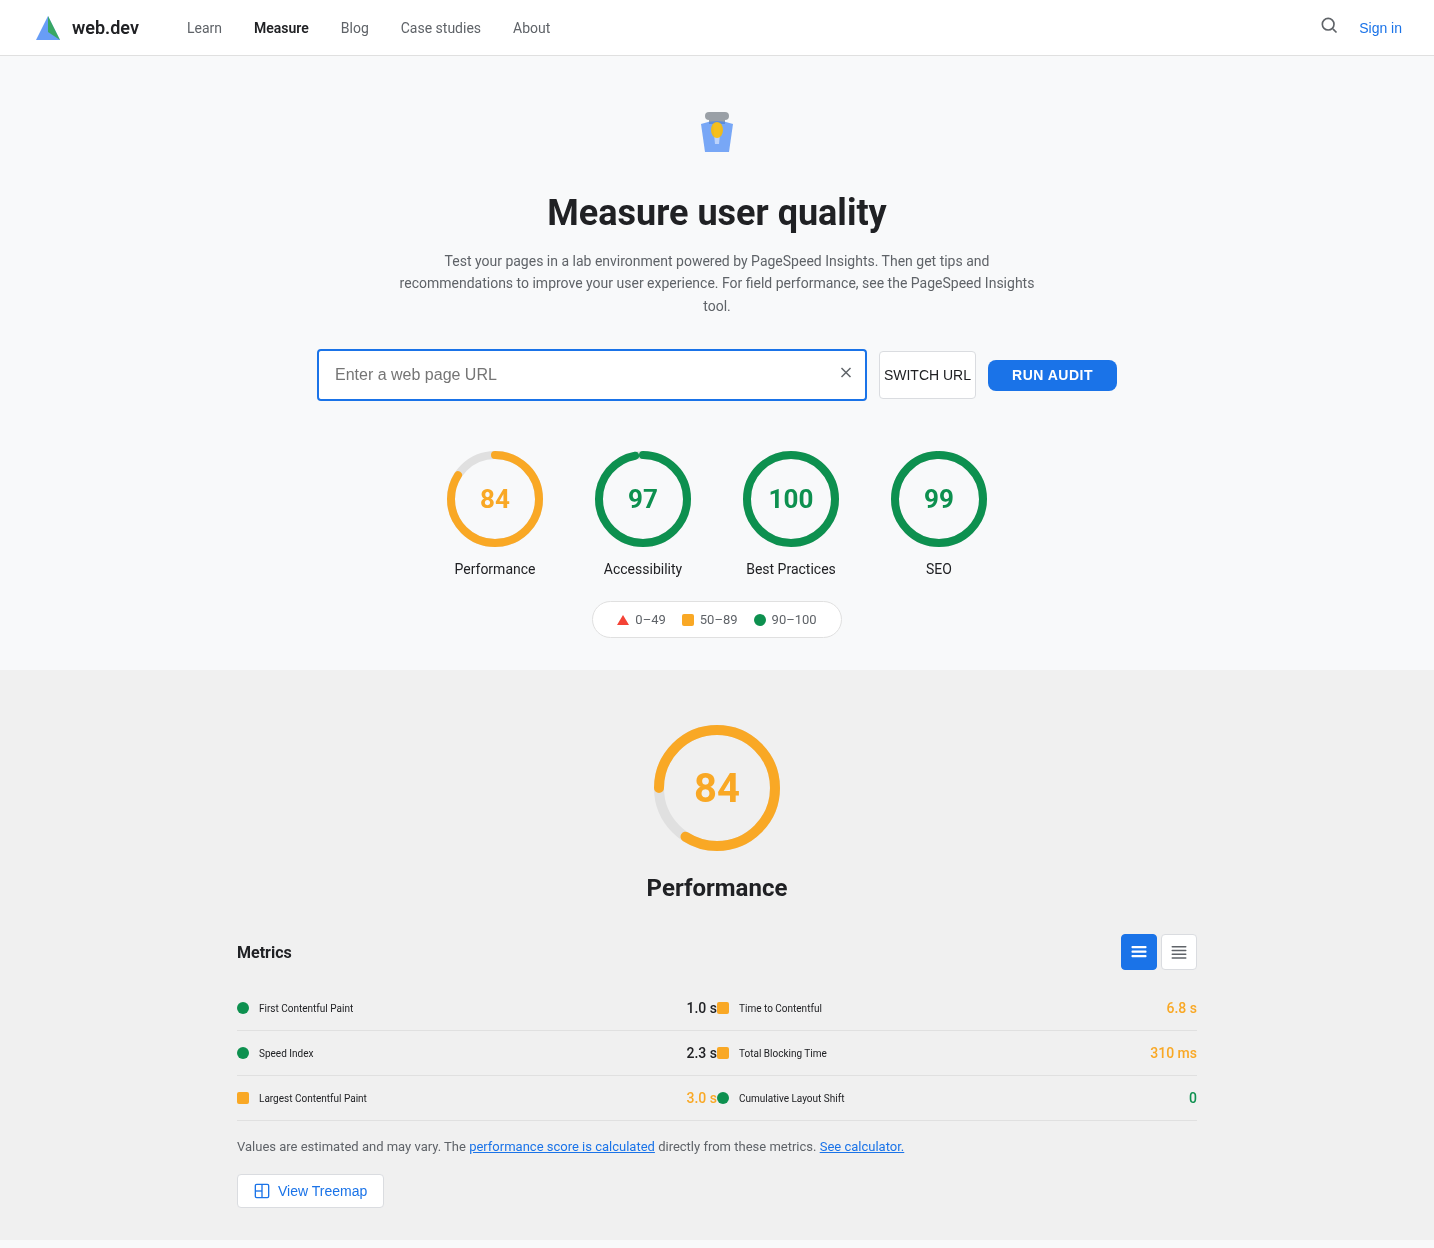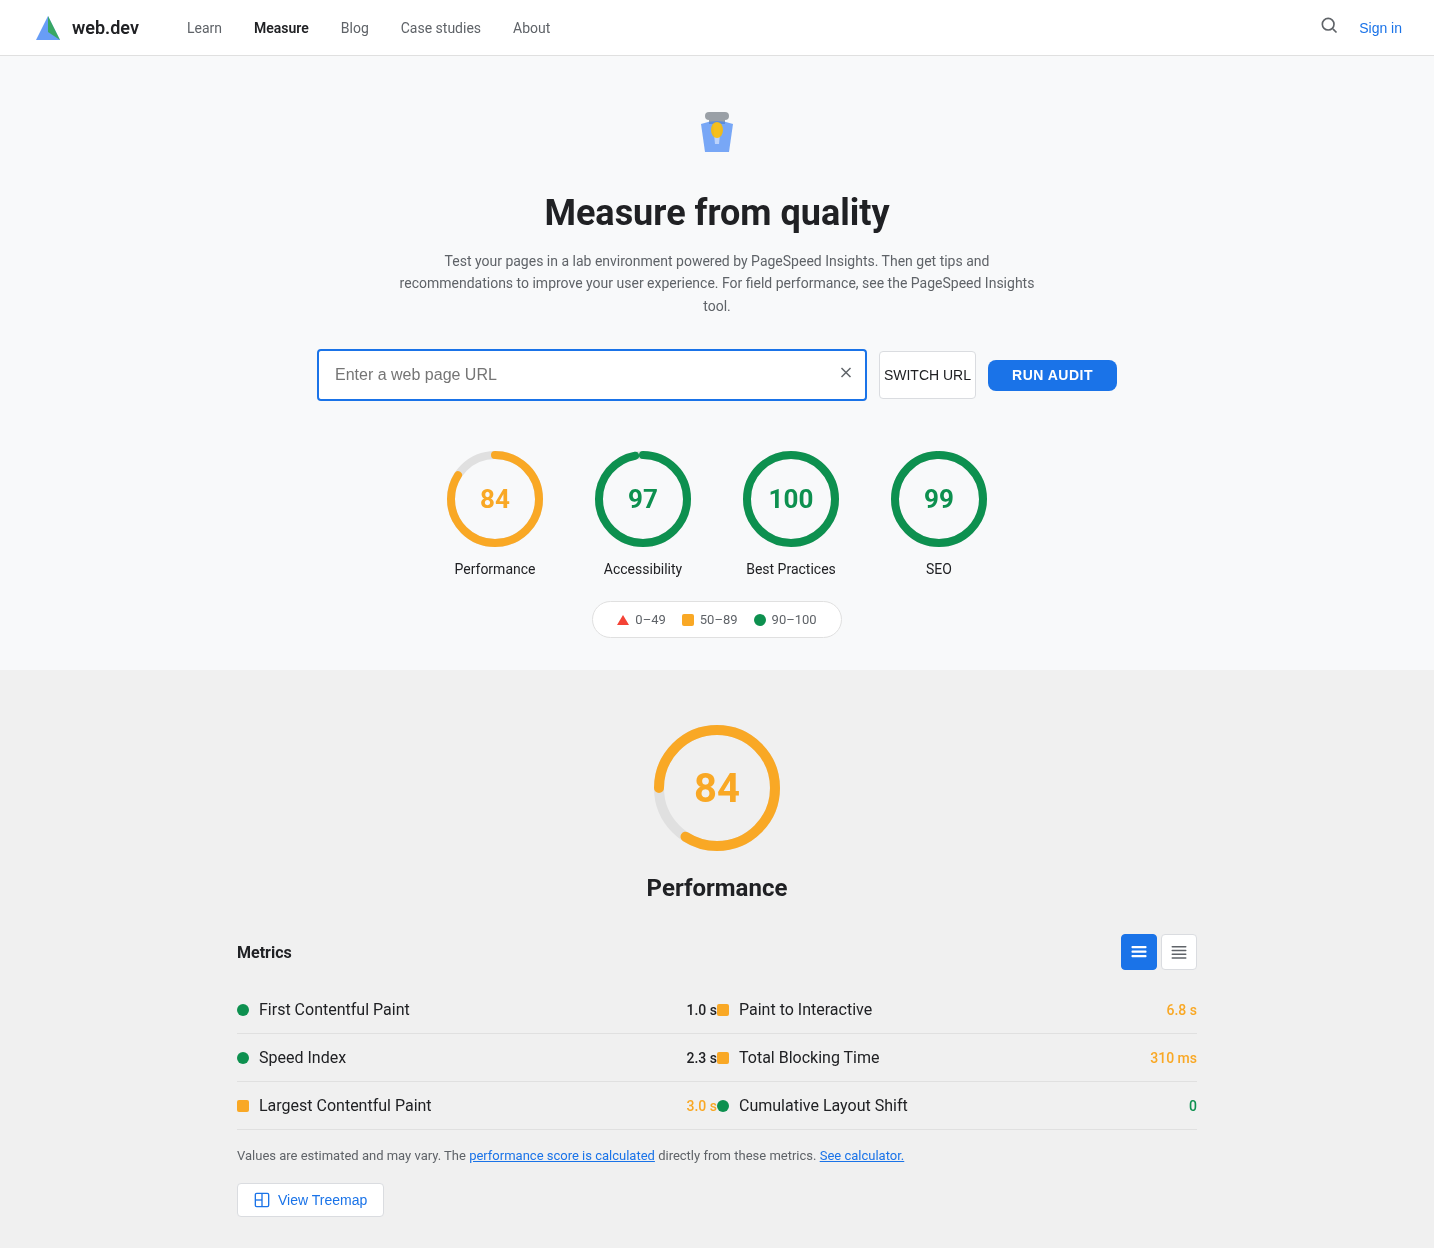--- a/index.html
+++ b/index.html
@@ -322,21 +322,21 @@
       padding: 14px 0;
       border-bottom: 1px solid #e0e0e0;
     }
     .metric-dot {
       width: 12px;
       height: 12px;
       border-radius: 50%;
       flex-shrink: 0;
     }
     .metric-name {
-      font-size: 16px;
+      font-size: 10px;
       color: #202124;
       flex: 1;
     }
     .metric-value {
       font-size: 14px;
       font-weight: 500;
     }
     .metric-value.orange { color: #f9a825; }
     .metric-value.green { color: #0d904f; }
     .metric-value.normal { color: #202124; margin-left: 40px; }
@@ -399,21 +399,21 @@
 <div class="hero">
   <div class="hero-icon">
     <svg viewBox="0 0 64 64" width="64" height="64">
       <rect x="20" y="8" width="24" height="8" rx="4" fill="#9aa0a6"></rect>
       <rect x="24" y="16" width="16" height="4" fill="#9aa0a6"></rect>
       <path d="M16 20 Q32 14 48 20 L44 48 H20 Z" fill="#4285f4" opacity="0.7"></path>
       <path d="M28 20 Q32 17 36 20 L34 40 H30 Z" fill="#fff" opacity="0.5"></path>
       <ellipse cx="32" cy="26" rx="6" ry="8" fill="#fbbc04" opacity="0.9"></ellipse>
     </svg>
   </div>
-  <h1 class="hero-title">Measure from quality</h1>
+  <h1 class="hero-title">Measure user quality</h1>
   <p class="hero-desc">Test your pages in a lab environment powered by PageSpeed Insights. Then get tips and recommendations to improve your user experience. For field performance, see the PageSpeed Insights tool.</p>
 
   <div class="url-bar-container">
     <div class="url-input-wrapper">
       <input type="text" class="url-input" placeholder="Enter a web page URL" style="">
       <button class="url-clear-btn">
         <svg width="18" height="18" viewBox="0 0 24 24" fill="none" stroke="#5f6368" stroke-width="2">
           <line x1="18" y1="6" x2="6" y2="18"></line>
             <line x1="6" y1="6" x2="18" y2="18"></line>
         </svg>
@@ -532,21 +532,21 @@
   </div>
           <div class="metric-row">
     <div class="metric-dot" style="background:#f9a825;border-radius:2px;"></div>
     <span class="metric-name">Largest Contentful Paint</span>
     <span class="metric-value orange">3.0 s</span>
   </div>
         </div>
         <div>
           <div class="metric-row">
     <div class="metric-dot" style="background:#f9a825;border-radius:2px;"></div>
-    <span class="metric-name">Paint to Interactive</span>
+    <span class="metric-name">Time to Contentful</span>
     <span class="metric-value orange">6.8 s</span>
   </div>
           <div class="metric-row">
     <div class="metric-dot" style="background:#f9a825;border-radius:2px;"></div>
     <span class="metric-name">Total Blocking Time</span>
     <span class="metric-value orange">310 ms</span>
   </div>
           <div class="metric-row">
     <div class="metric-dot" style="background:#0d904f;border-radius:50%;"></div>
     <span class="metric-name">Cumulative Layout Shift</span>

